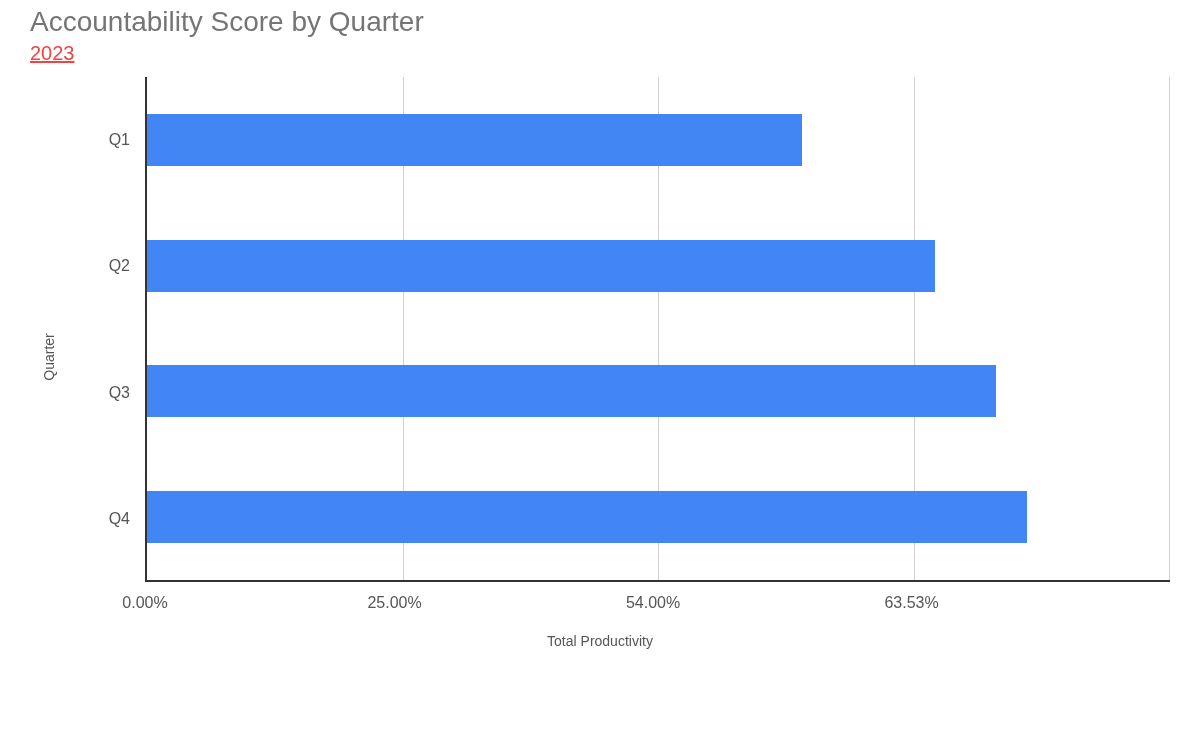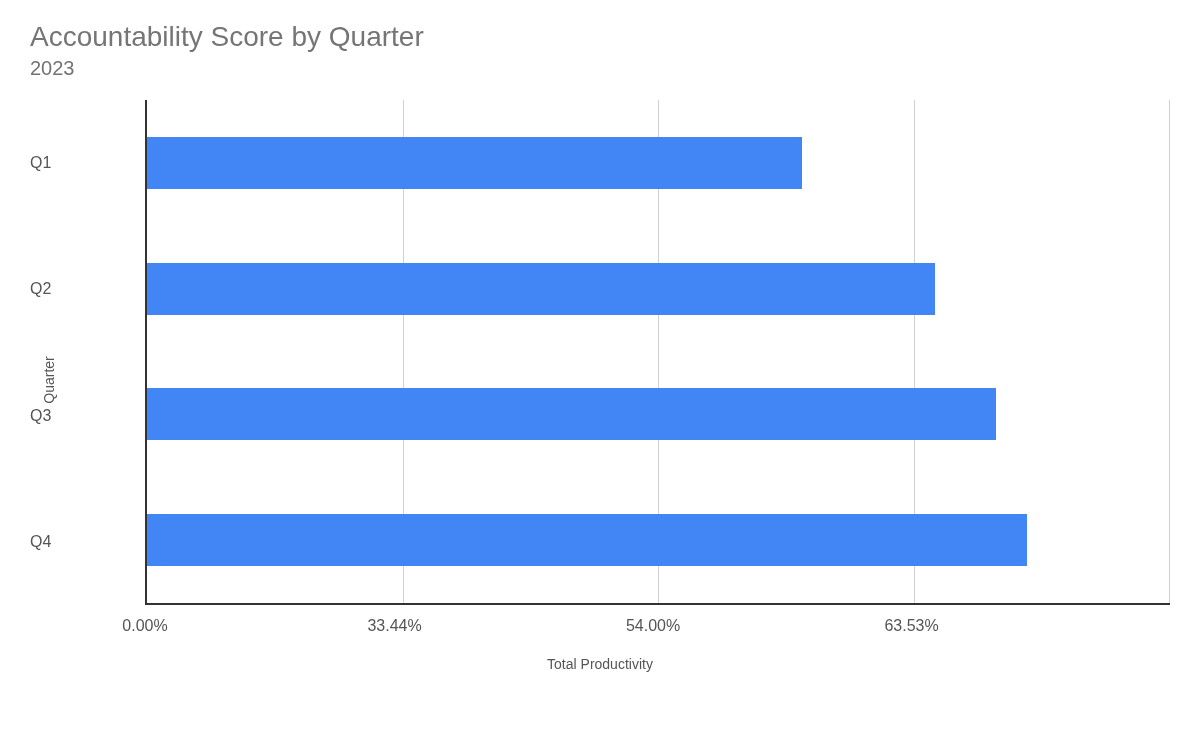--- a/index.html
+++ b/index.html
@@ -13,33 +13,34 @@
       width: 1200px;
       height: 742px;
       position: relative;
     }
     .chart-container {
       position: absolute;
       top: 0;
       left: 0;
       width: 1200px;
       height: 742px;
-      padding: 21px 30px 30px 30px;
+      padding: 6px 30px 30px 30px;
     }
     .chart-title {
       font-size: 28px;
       font-weight: 400;
       color: #757575;
       margin-bottom: 4px;
     }
     .chart-subtitle {
       font-size: 20px;
       font-weight: 400;
-      color: #737373;
-      margin-bottom: 20px;
+      color: #ef4444;
+      margin-bottom: 12px;
+      text-decoration: underline;
     }
     .plot-wrapper {
       position: relative;
       width: 100%;
       height: 560px;
       display: flex;
     }
     .y-axis-label {
       position: absolute;
       left: -5px;
@@ -47,21 +48,21 @@
       transform: translateY(-50%) rotate(-90deg);
       transform-origin: center;
       font-size: 14px;
       color: #555;
     }
     .y-ticks {
       width: 115px;
       display: flex;
       flex-direction: column;
       justify-content: space-around;
-      align-items: flex-start;
+      align-items: flex-end;
       padding-right: 15px;
       height: 505px;
     }
     .y-tick {
       font-size: 16px;
       color: #555;
       text-align: right;
     }
     .plot-area {
       position: relative;
@@ -167,21 +168,21 @@
           <div class="bar" id="bar-2" style="width: 83%; background: rgb(66, 133, 244);"></div>
         </div>
         <div class="bar-row">
           <div class="bar" id="bar-3" style="width: 86%; background: rgb(66, 133, 244);"></div>
         </div>
       </div>
     </div>
 
     <div class="x-ticks">
       <div class="x-tick">0.00%</div>
-      <div class="x-tick">33.44%</div>
+      <div class="x-tick">25.00%</div>
       <div class="x-tick">54.00%</div>
       <div class="x-tick">63.53%</div>
       <div class="x-tick"></div>
     </div>
 
     <div class="x-axis-label">Total Productivity</div>
   </div>
 </div>
 
 </body></html>

